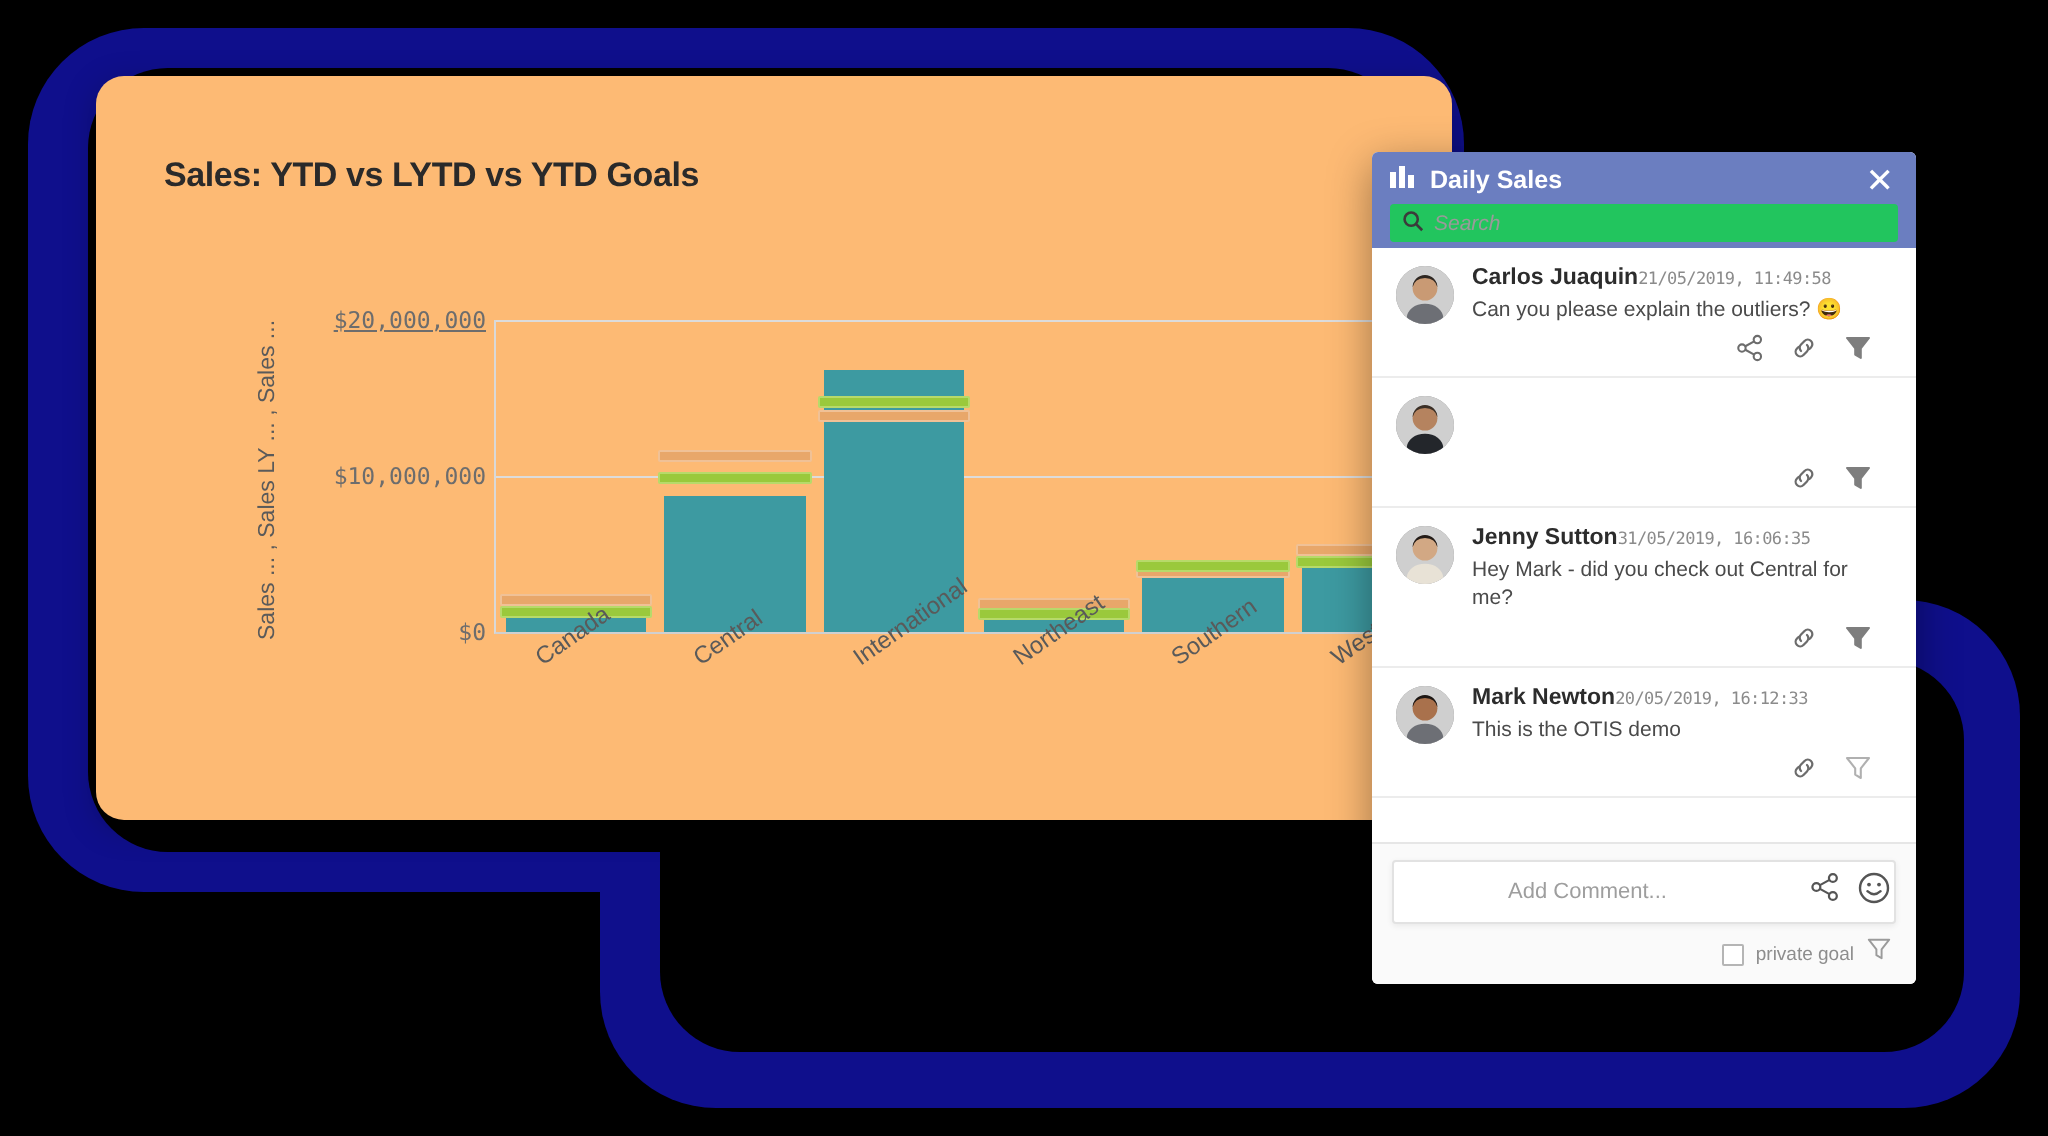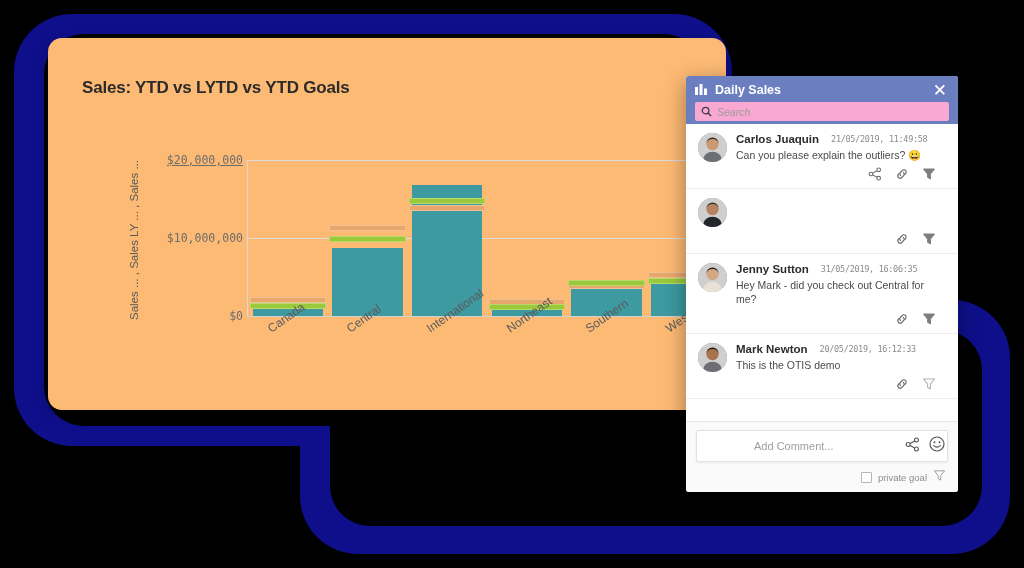--- a/index.html
+++ b/index.html
@@ -148,21 +148,21 @@
   }
   #panel-close {
     position: absolute; right: 11px; top: 6px;
     color: #ffffff; font-size: 17px; line-height: 1;
     cursor: pointer;
   }
   #search-row {
     position: absolute;
     left: 9px; right: 9px; top: 26px;
     height: 19px;
-    background: #f9a8d4;
+    background: #22c55e;
     border-radius: 2px;
     display: flex; align-items: center;
     padding: 0 6px;
     gap: 5px;
   }
   #search-input {
     border: none; outline: none;
     font-size: 10.5px;
     font-style: italic;
     color: #555;
@@ -186,21 +186,21 @@
   .comment-head { display: flex; gap: 9px; }
   .avatar {
     width: 29px; height: 29px; border-radius: 50%;
     flex: 0 0 29px;
     background: #8d8d8d;
     overflow: hidden;
     position: relative;
   }
   .avatar svg { display:block; width:100%; height:100%; }
   .comment-body { flex: 1 1 auto; min-width: 0; }
-  .name-row { display: flex; align-items: center; gap: 12px; }
+  .name-row { display: flex; align-items: flex-end; gap: 0; }
   .c-name { font-size: 11.5px; font-weight: bold; color: #2c2c2c; }
   .c-time {
     font-size: 8.5px; color: #8b8b8b;
     font-family: "DejaVu Sans Mono", monospace;
     letter-spacing: -0.3px;
   }
   .c-text {
     font-size: 10.5px; color: #4a4a4a; line-height: 1.35;
     margin-top: 3px;
   }

